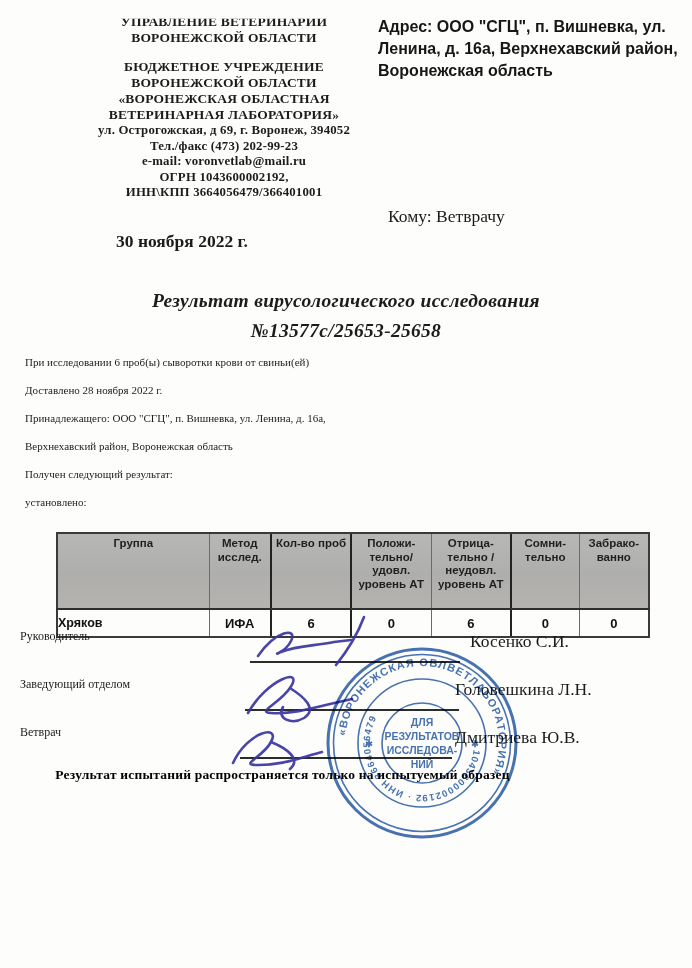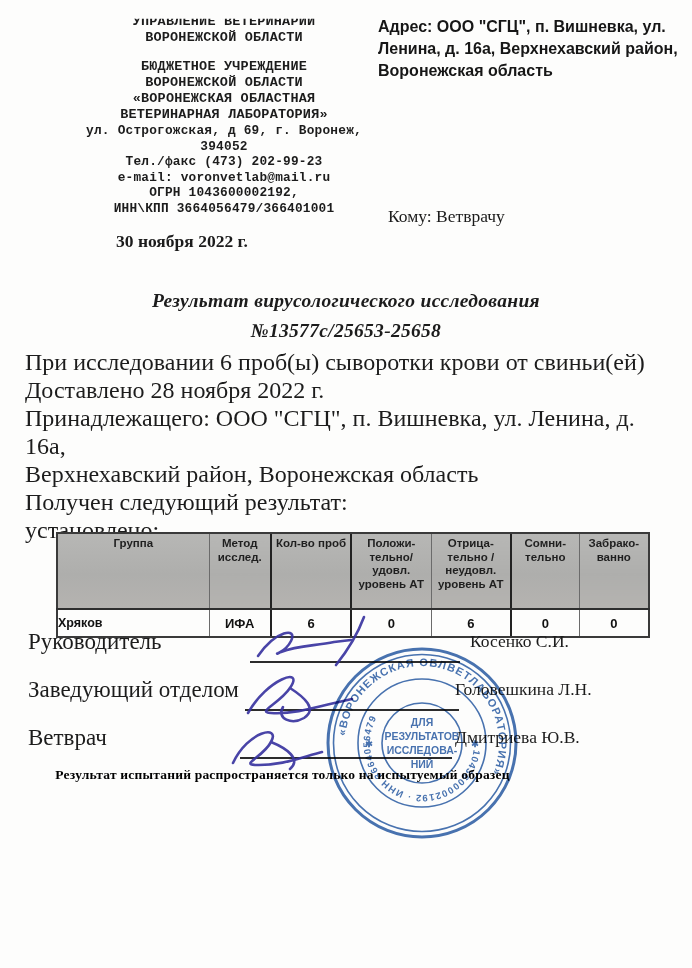--- a/index.html
+++ b/index.html
@@ -3,40 +3,40 @@
 <meta charset="utf-8">
 <style>
   html,body{margin:0;padding:0;background:#ffffff;}
   .page{
     position:relative;width:692px;height:968px;background:#fdfdfc;
     font-family:"Liberation Serif", serif;color:#1c1c1c;overflow:hidden;
   }
   
   .org-block{
     position:absolute;left:68px;top:14px;width:312px;text-align:center;
-    font-weight:bold;font-size:13.5px;line-height:16px;letter-spacing:.2px;font-family:Liberation Mono, monospace;
+    font-weight:bold;font-size:13.5px;line-height:16px;letter-spacing:.2px;
   }
   .org-block .clip-top{display:inline-block;clip-path:inset(30% 0 0 0);}
   .org-gap{height:13px;}
   .org-small{font-size:12.8px;line-height:15.5px;}
   
   .addr-block{
     position:absolute;left:378px;top:16px;width:302px;
     font-family:"Liberation Sans", sans-serif;font-weight:700;
     font-size:16px;line-height:22px;color:#161616;
   }
   .komu{position:absolute;left:388px;top:206px;font-size:17.5px;}
   .doc-date{position:absolute;left:116px;top:231px;font-size:17.5px;font-weight:bold;}
   
   .title{
     position:absolute;left:0;top:286px;width:100%;text-align:center;
     font-size:19.5px;font-weight:bold;line-height:30px;letter-spacing:.3px;font-style:italic;
   }
   
-  .body-text{position:absolute;left:25px;top:348px;width:652px;font-size:24px;line-height:28px;}
+  .body-text{position:absolute;left:25px;top:348px;width:652px;font-size:11px;line-height:28px;}
   .body-text p{margin:0;}
   
   .results-table{
     position:absolute;left:56px;top:532px;width:592px;
     border-collapse:collapse;table-layout:fixed;
     font-family:"Liberation Sans", sans-serif;
   }
   .results-table th,.results-table td{
     border:1px solid #6b6b6b;overflow:hidden;
   }
@@ -49,21 +49,21 @@
   }
   .results-table td{
     font-size:13px;font-weight:700;text-align:center;height:24px;
     border-bottom:2px solid #3a3a3a;color:#111;
   }
   .results-table .cell-left{text-align:left;padding-left:0;font-size:12.5px;}
   .results-table .b-thick-l{border-left:2px solid #222;margin-left:36px;}
   .results-table .b-out-l{border-left:2px solid #3a3a3a;}
   .results-table .b-out-r{border-right:2px solid #3a3a3a;}
   
-  .sig-role{position:absolute;left:28px;font-size:23px;}
+  .sig-role{position:absolute;left:20px;font-size:12px;}
   .sig-name{position:absolute;font-size:17.5px;}
   .sig-line{position:absolute;height:2px;background:#2c2c2c;}
   
   .footer-note{
     position:absolute;left:0;top:767px;width:565px;text-align:center;
     font-size:13.5px;font-weight:bold;letter-spacing:.2px;color:#000000;
   }
   
   .sig-ink{position:absolute;left:140px;top:600px;}
   .stamp{position:absolute;left:324px;top:645px;mix-blend-mode:multiply;opacity:.88;}

